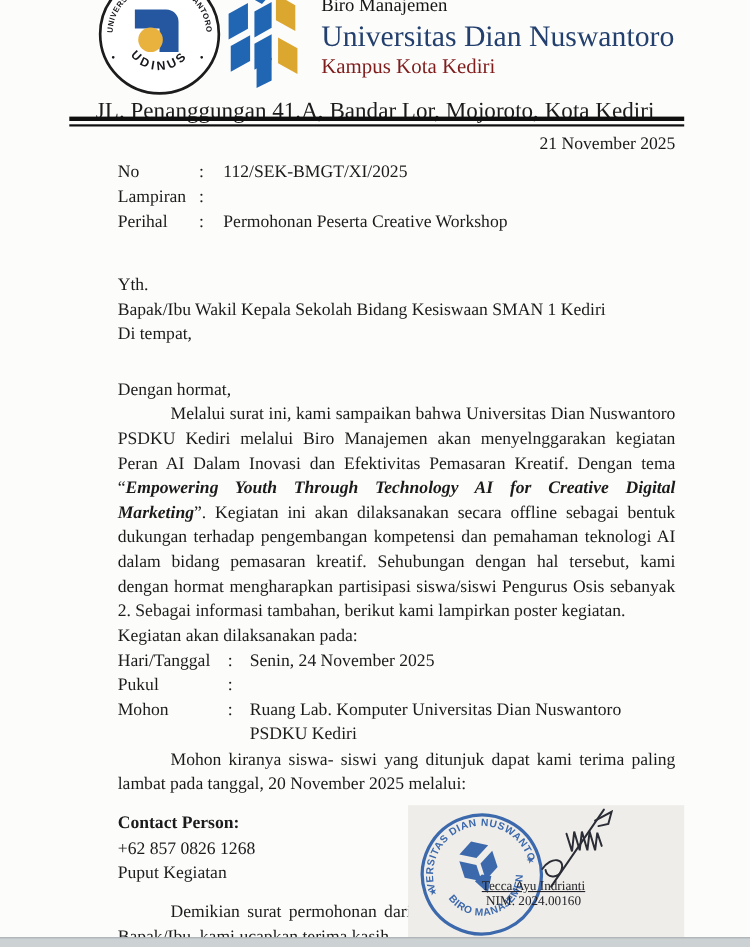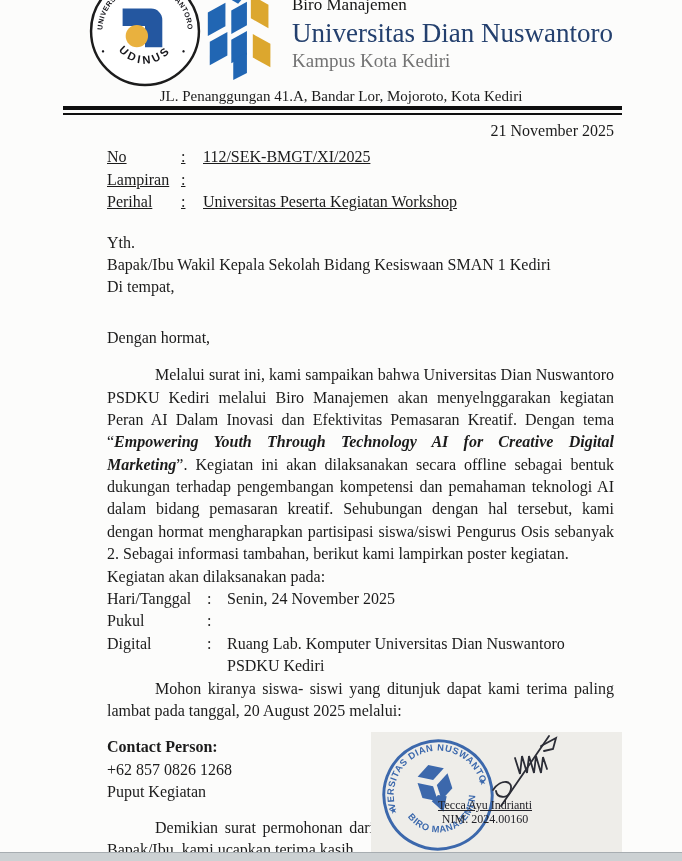--- a/index.html
+++ b/index.html
@@ -8,36 +8,36 @@
     background:#fcfcfb; color:#1b1b1b;
     font-family:"Liberation Serif","DejaVu Serif",serif;
   }
 
   
   .seal-wrap  { position:absolute; left:88px;  top:-26px; width:114px; height:114px; }
   .cubes-wrap { position:absolute; left:200px; top:-14px; width:88px;  height:96px; }
   .head-text  { position:absolute; left:292px; top:-5px; }
   .dept   { font-size:17px; color:#161616; }
   .univ   { font-size:27px; color:#24406e; margin-top:3px; white-space:nowrap; }
-  .campus { font-size:19px; color:#737373; margin-top:1px; }
-
-  .address { position:absolute; left:0; top:88px; width:100%; text-align:center; font-size:15px; }
+  .campus { font-size:19px; color:#7f1d1d; margin-top:1px; }
+
+  .address { position:absolute; left:0; top:88px; width:100%; text-align:center; font-size:21px; }
   .rule    { position:absolute; left:63px; top:106px; width:559px; height:3px;
              border-top:4px solid #0f0f0f; border-bottom:2px solid #0f0f0f; }
 
   
   .body { position:absolute; left:107px; top:120px; width:507px; font-size:16px; line-height:1.4; }
   .date { text-align:right; }
   .meta { margin-top:4px; }
-  .mrow { display:grid; grid-template-columns:74px 22px 1fr;text-decoration:underline; }
+  .mrow { display:grid; grid-template-columns:74px 22px 1fr; }
   .srow { display:grid; grid-template-columns:100px 20px 1fr; }
-  .recipient { margin-top:18px; }
+  .recipient { margin-top:35px; }
   .opening   { margin-top:28px; }
   .para { margin:0; text-align:justify; }
-  .p1 { margin-top:15px; text-indent:48px; }
+  .p1 { text-indent:48px; }
   .p2 { text-indent:48px; }
   .p3 { margin-top:13px; text-indent:48px; }
   .theme { font-weight:bold; font-style:italic; }
   .contact { margin-top:14px; }
   .contact-h { font-weight:bold; }
   .sig-head { margin-left:320px; margin-top:3px; line-height:1.5; }
 
   
   .sign-area { position:absolute; left:371px; top:732px; width:251px; height:120px; background:#eeede9; }
   .stamp { position:absolute; left:8px; top:4px; width:118px; height:118px; transform:rotate(-18deg); opacity:.93; }
@@ -106,21 +106,21 @@
         <span>:</span>
         <span>112/SEK-BMGT/XI/2025</span>
       </div>
       <div class="mrow">
         <span>Lampiran</span>
         <span>:</span>
       </div>
       <div class="mrow">
         <span>Perihal</span>
         <span>:</span>
-        <span>Universitas Peserta Kegiatan Workshop</span>
+        <span>Permohonan Peserta Creative Workshop</span>
       </div>
     </div>
 
     <div class="recipient">
       <div>Yth.</div>
       <div>Bapak/Ibu Wakil Kepala Sekolah Bidang Kesiswaan SMAN 1 Kediri</div>
       <div>Di tempat,</div>
     </div>
 
     <div class="opening">Dengan hormat,</div>
@@ -133,32 +133,32 @@
       <div class="srow">
         <span>Hari/Tanggal</span>
         <span>:</span>
         <span>Senin, 24 November 2025</span>
       </div>
       <div class="srow">
         <span>Pukul</span>
         <span>:</span>
       </div>
       <div class="srow">
-        <span>Digital</span>
+        <span>Mohon</span>
         <span>:</span>
         <span>Ruang Lab. Komputer Universitas Dian Nuswantoro</span>
       </div>
       <div class="srow">
         <span></span>
           <span></span>
         <span>PSDKU Kediri</span>
       </div>
     </div>
 
-    <p class="para p2">Mohon kiranya siswa- siswi yang ditunjuk dapat kami terima paling lambat pada tanggal, 20 August 2025 melalui:</p>
+    <p class="para p2">Mohon kiranya siswa- siswi yang ditunjuk dapat kami terima paling lambat pada tanggal, 20 November 2025 melalui:</p>
 
     <div class="contact">
       <div class="contact-h">Contact Person:</div>
       <div>+62 857 0826 1268</div>
       <div>Puput Kegiatan</div>
     </div>
 
     <p class="para p3">Demikian surat permohonan dari kami, atas perhatian dan dukungan Bapak/Ibu, kami ucapkan terima kasih.</p>
 
     <div class="sig-head">

